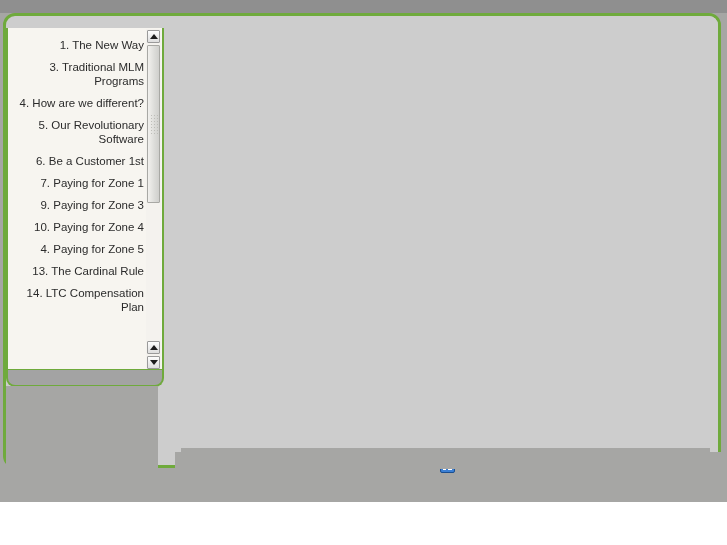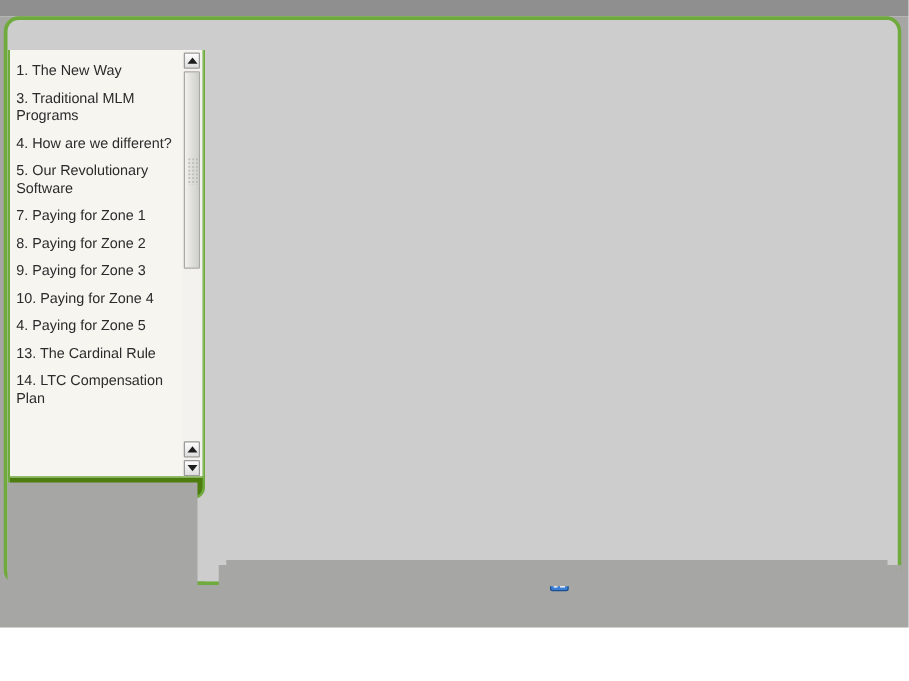--- a/index.html
+++ b/index.html
@@ -63,28 +63,29 @@
     top: 386px;
     width: 152px;
     height: 82px;
     background: #a6a6a4;
   }
 
   
   .outline-panel {
     position: absolute;
     left: 0px;
-    top: 24px;
+    top: 12px;
     width: 158px;
     height: 359px;
     border: 2px solid #6faa3c;
     border-radius: 0 0 9px 9px;
     border-top: none;
     box-sizing: border-box;
-    background: #4d7c0f;
+    background: #a3a3a3;
+    text-align: right;
   }
   .outline-scrollview {
     position: absolute;
     left: 0px;
     top: 0px;
     width: 155px;
     height: 342px;
     background: #f7f5f0;
     border-right: 1px solid #6faa3c;
     border-bottom: 1px solid #6faa3c;
@@ -240,22 +241,22 @@
     </div>
 
     <div class="outline-panel">
       <div class="outline-scrollview">
 
         <ul class="outline-list">
           <li class="outline-item">1. The New Way</li>
           <li class="outline-item">3. Traditional MLM Programs</li>
           <li class="outline-item">4. How are we different?</li>
           <li class="outline-item">5. Our Revolutionary Software</li>
+          <li class="outline-item">6. Be a Customer 1st</li>
           <li class="outline-item">7. Paying for Zone 1</li>
-          <li class="outline-item">8. Paying for Zone 2</li>
           <li class="outline-item">9. Paying for Zone 3</li>
           <li class="outline-item">10. Paying for Zone 4</li>
           <li class="outline-item">4. Paying for Zone 5</li>
           <li class="outline-item">13. The Cardinal Rule</li>
           <li class="outline-item">14. LTC Compensation Plan</li>
 
         </ul>
 
         <div class="vscroll">
           <div class="vscroll-track"></div>

